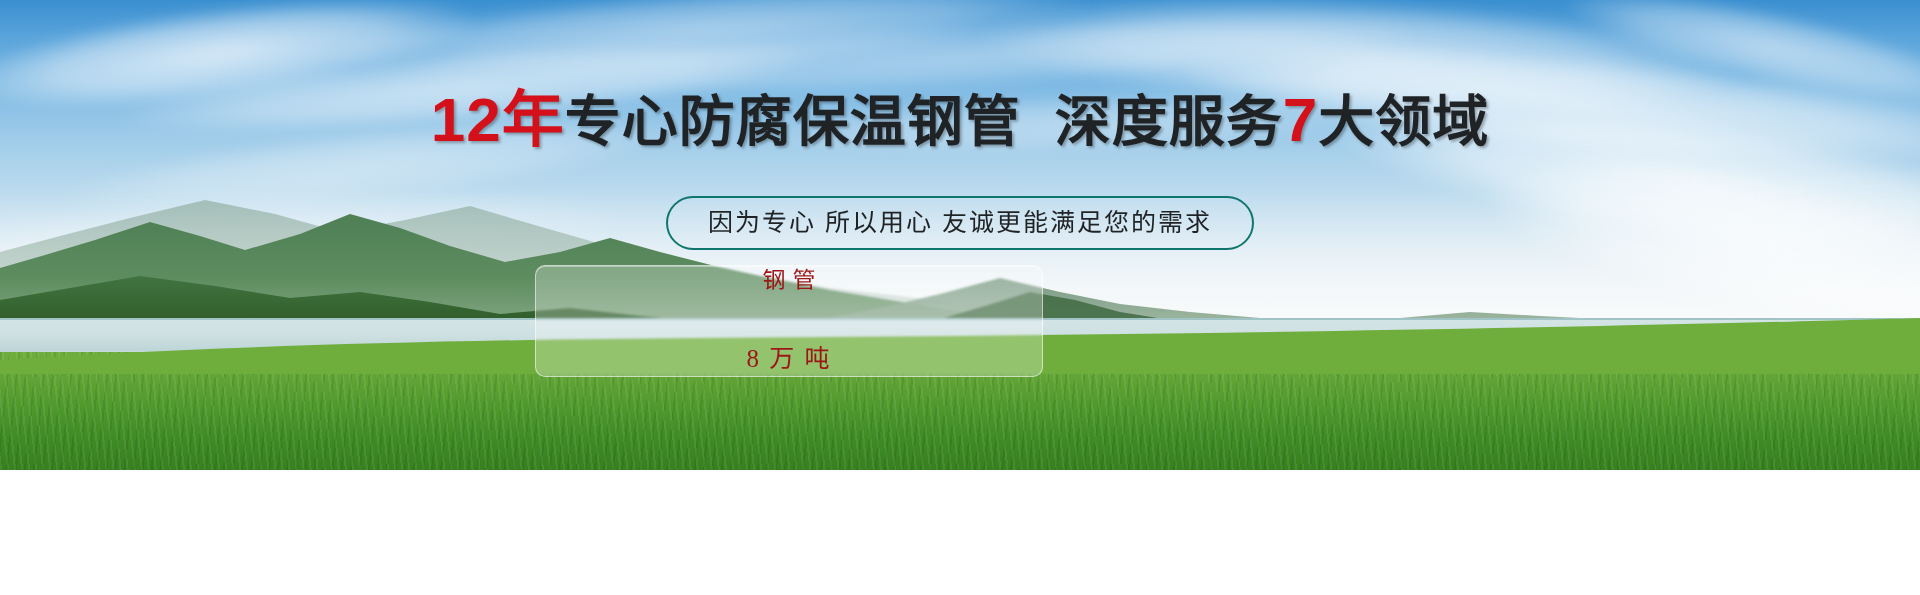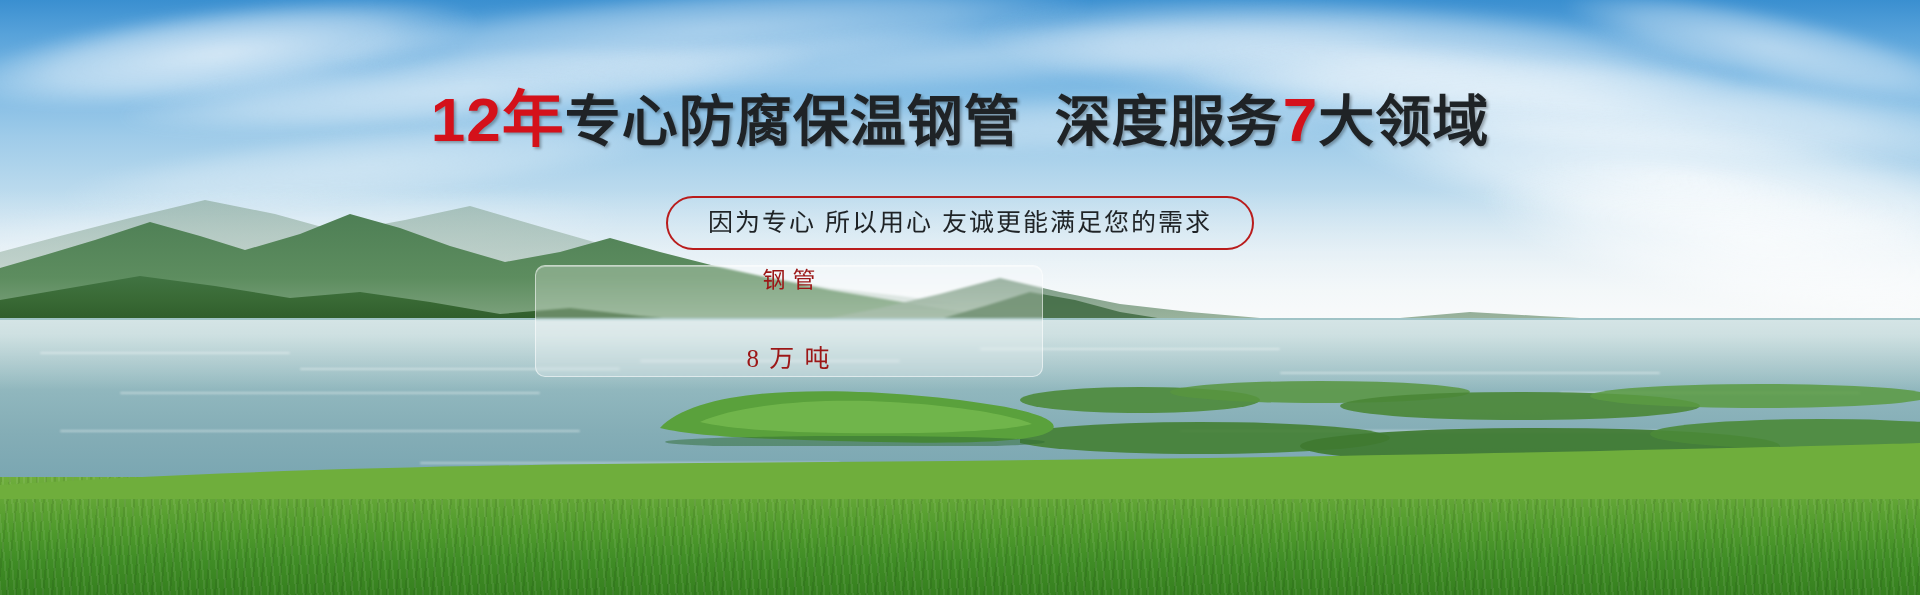--- a/index.html
+++ b/index.html
@@ -2,21 +2,21 @@
 <html lang="zh-CN"><head>
 <meta charset="utf-8">
 <title>Banner</title>
 <style>
   html,body{margin:0;padding:0;background:#fff;}
   body{font-family:"Liberation Sans","DejaVu Sans",sans-serif;}
 
   #banner{
     position:relative;
     width:1920px;
-    height:595px;
+    height:470px;
     overflow:hidden;
     background:#bfe0f2;
   }
 
   
   .sky{
     position:absolute; left:0; top:0; width:1920px; height:340px;
     background:
       linear-gradient(to bottom,
         #3a8fd0 0%,
@@ -119,21 +119,21 @@
   .hl-dark{color:#1f2326;}
   .hl-gap{display:inline-block; width:34px;}
 
   .subtitle-wrap{
     position:absolute; left:0; top:196px; width:1920px;
     text-align:center;
   }
   .subtitle{
     display:inline-block;
     padding:9px 40px 11px;
-    border:2px solid #b91c1c;
+    border:2px solid #0f766e;
     border-radius:32px;
     color:#1f2326;
     font-size:25px;
     line-height:30px;
     letter-spacing:2px;
     white-space:nowrap;
     font-family:"Liberation Sans","DejaVu Sans",sans-serif;
   }
 
   

